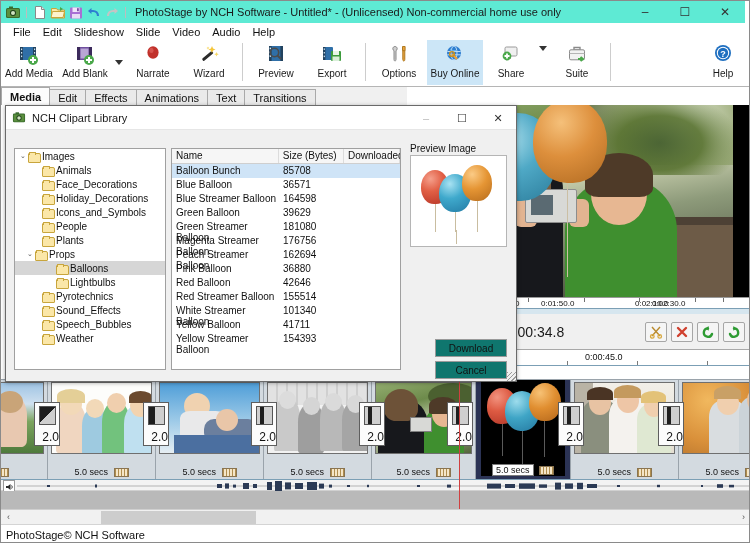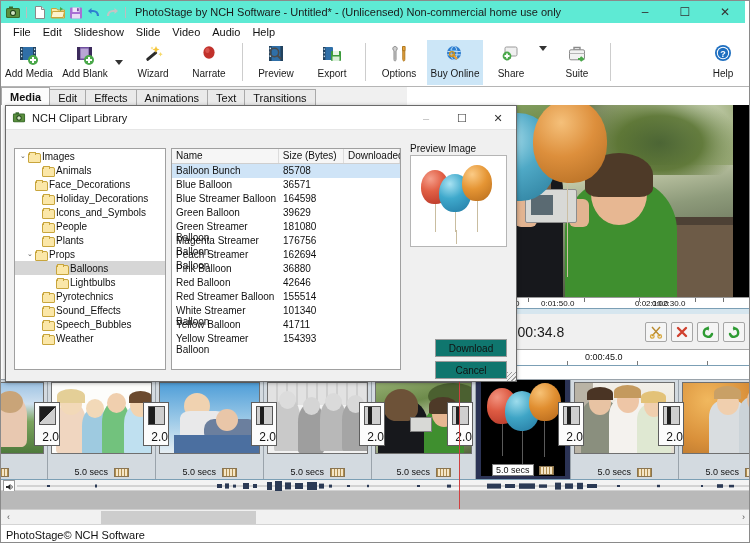--- a/index.html
+++ b/index.html
@@ -257,37 +257,37 @@
       </span>
       <span class="lbl">Add Blank</span>
     </div>
     <div style="display:flex;align-items:center;height:45px;padding:0 2px;">
       <span class="dropcaret"></span>
     </div>
 
     <div class="tbtn">
       <span class="ticon">
         <svg width="24" height="24" viewBox="0 0 24 24">
+            <ellipse cx="12" cy="9.5" rx="5.6" ry="6.2" fill="#c1312b"></ellipse>
+            <ellipse cx="10.4" cy="7.4" rx="2.2" ry="2.6" fill="#e0625c" opacity=".7"></ellipse>
+          </svg>
+      </span>
+      <span class="lbl">Narrate</span>
+    </div>
+
+    <div class="tbtn">
+      <span class="ticon">
+        <svg width="24" height="24" viewBox="0 0 24 24">
             <rect x="4" y="12" width="13" height="3" rx="1.2" transform="rotate(-40 10 13)" fill="#2b2b2b"></rect>
             <path d="M15 3l1.1 2.4L18.5 6.5 16.1 7.6 15 10 13.9 7.6 11.5 6.5 13.9 5.4z" fill="#f5c63a"></path>
             <path d="M19.5 9l.7 1.5 1.5.7-1.5.7-.7 1.5-.7-1.5-1.5-.7 1.5-.7z" fill="#f7d96a"></path>
             <path d="M11 3.5l.5 1.1 1.1.5-1.1.5-.5 1.1-.5-1.1L9.4 5l1.1-.5z" fill="#f7d96a"></path>
           </svg>
       </span>
       <span class="lbl">Wizard</span>
-    </div>
-
-    <div class="tbtn">
-      <span class="ticon">
-        <svg width="24" height="24" viewBox="0 0 24 24">
-            <ellipse cx="12" cy="9.5" rx="5.6" ry="6.2" fill="#c1312b"></ellipse>
-            <ellipse cx="10.4" cy="7.4" rx="2.2" ry="2.6" fill="#e0625c" opacity=".7"></ellipse>
-          </svg>
-      </span>
-      <span class="lbl">Narrate</span>
     </div>
 
     <div class="tsep"></div>
 
     <div class="tbtn">
       <span class="ticon">
         <svg width="24" height="24" viewBox="0 0 24 24">
             <rect x="5" y="3" width="14" height="15" rx="1" fill="#2f6fa8"></rect>
             <rect x="5" y="3" width="2.6" height="15" fill="#22425e"></rect>
             <rect x="16.4" y="3" width="2.6" height="15" fill="#22425e"></rect>
@@ -731,21 +731,21 @@
         <div class="trow" style="padding-left:3px;">
           <span class="exp">⌄</span>
           <span class="folder"></span>
           <span>Images</span>
         </div>
         <div class="trow" style="padding-left:17px;">
           <span class="exp"></span>
           <span class="folder"></span>
           <span>Animals</span>
         </div>
-        <div class="trow" style="padding-left:10px;">
+        <div class="trow" style="padding-left:17px;">
           <span class="exp"></span>
           <span class="folder"></span>
           <span>Face_Decorations</span>
         </div>
         <div class="trow" style="padding-left:17px;">
           <span class="exp"></span>
           <span class="folder"></span>
           <span>Holiday_Decorations</span>
         </div>
         <div class="trow" style="padding-left:17px;">

